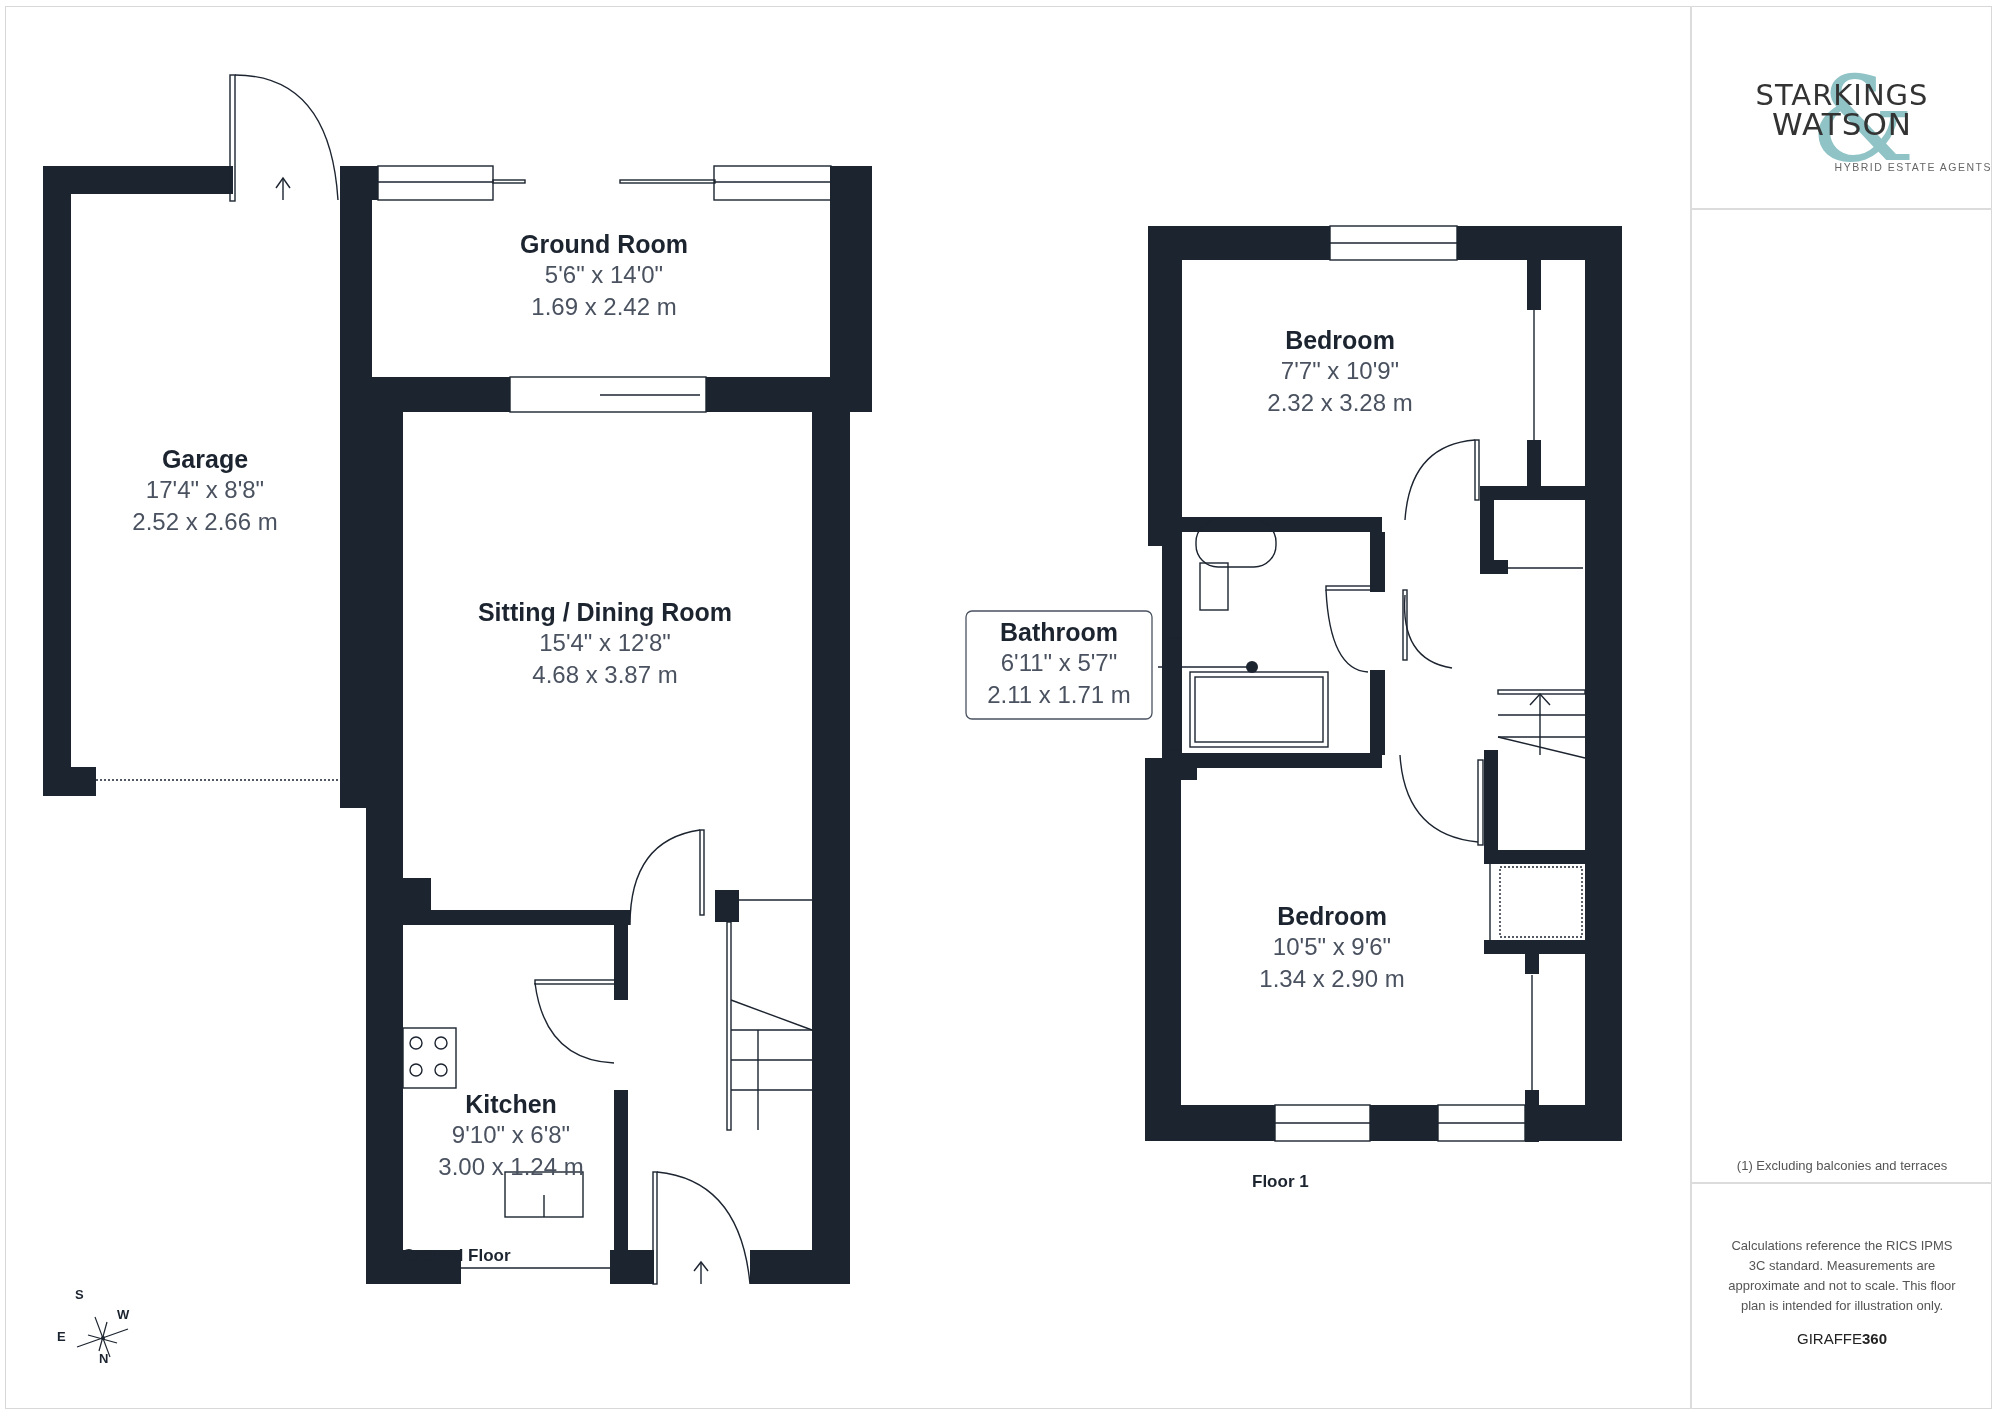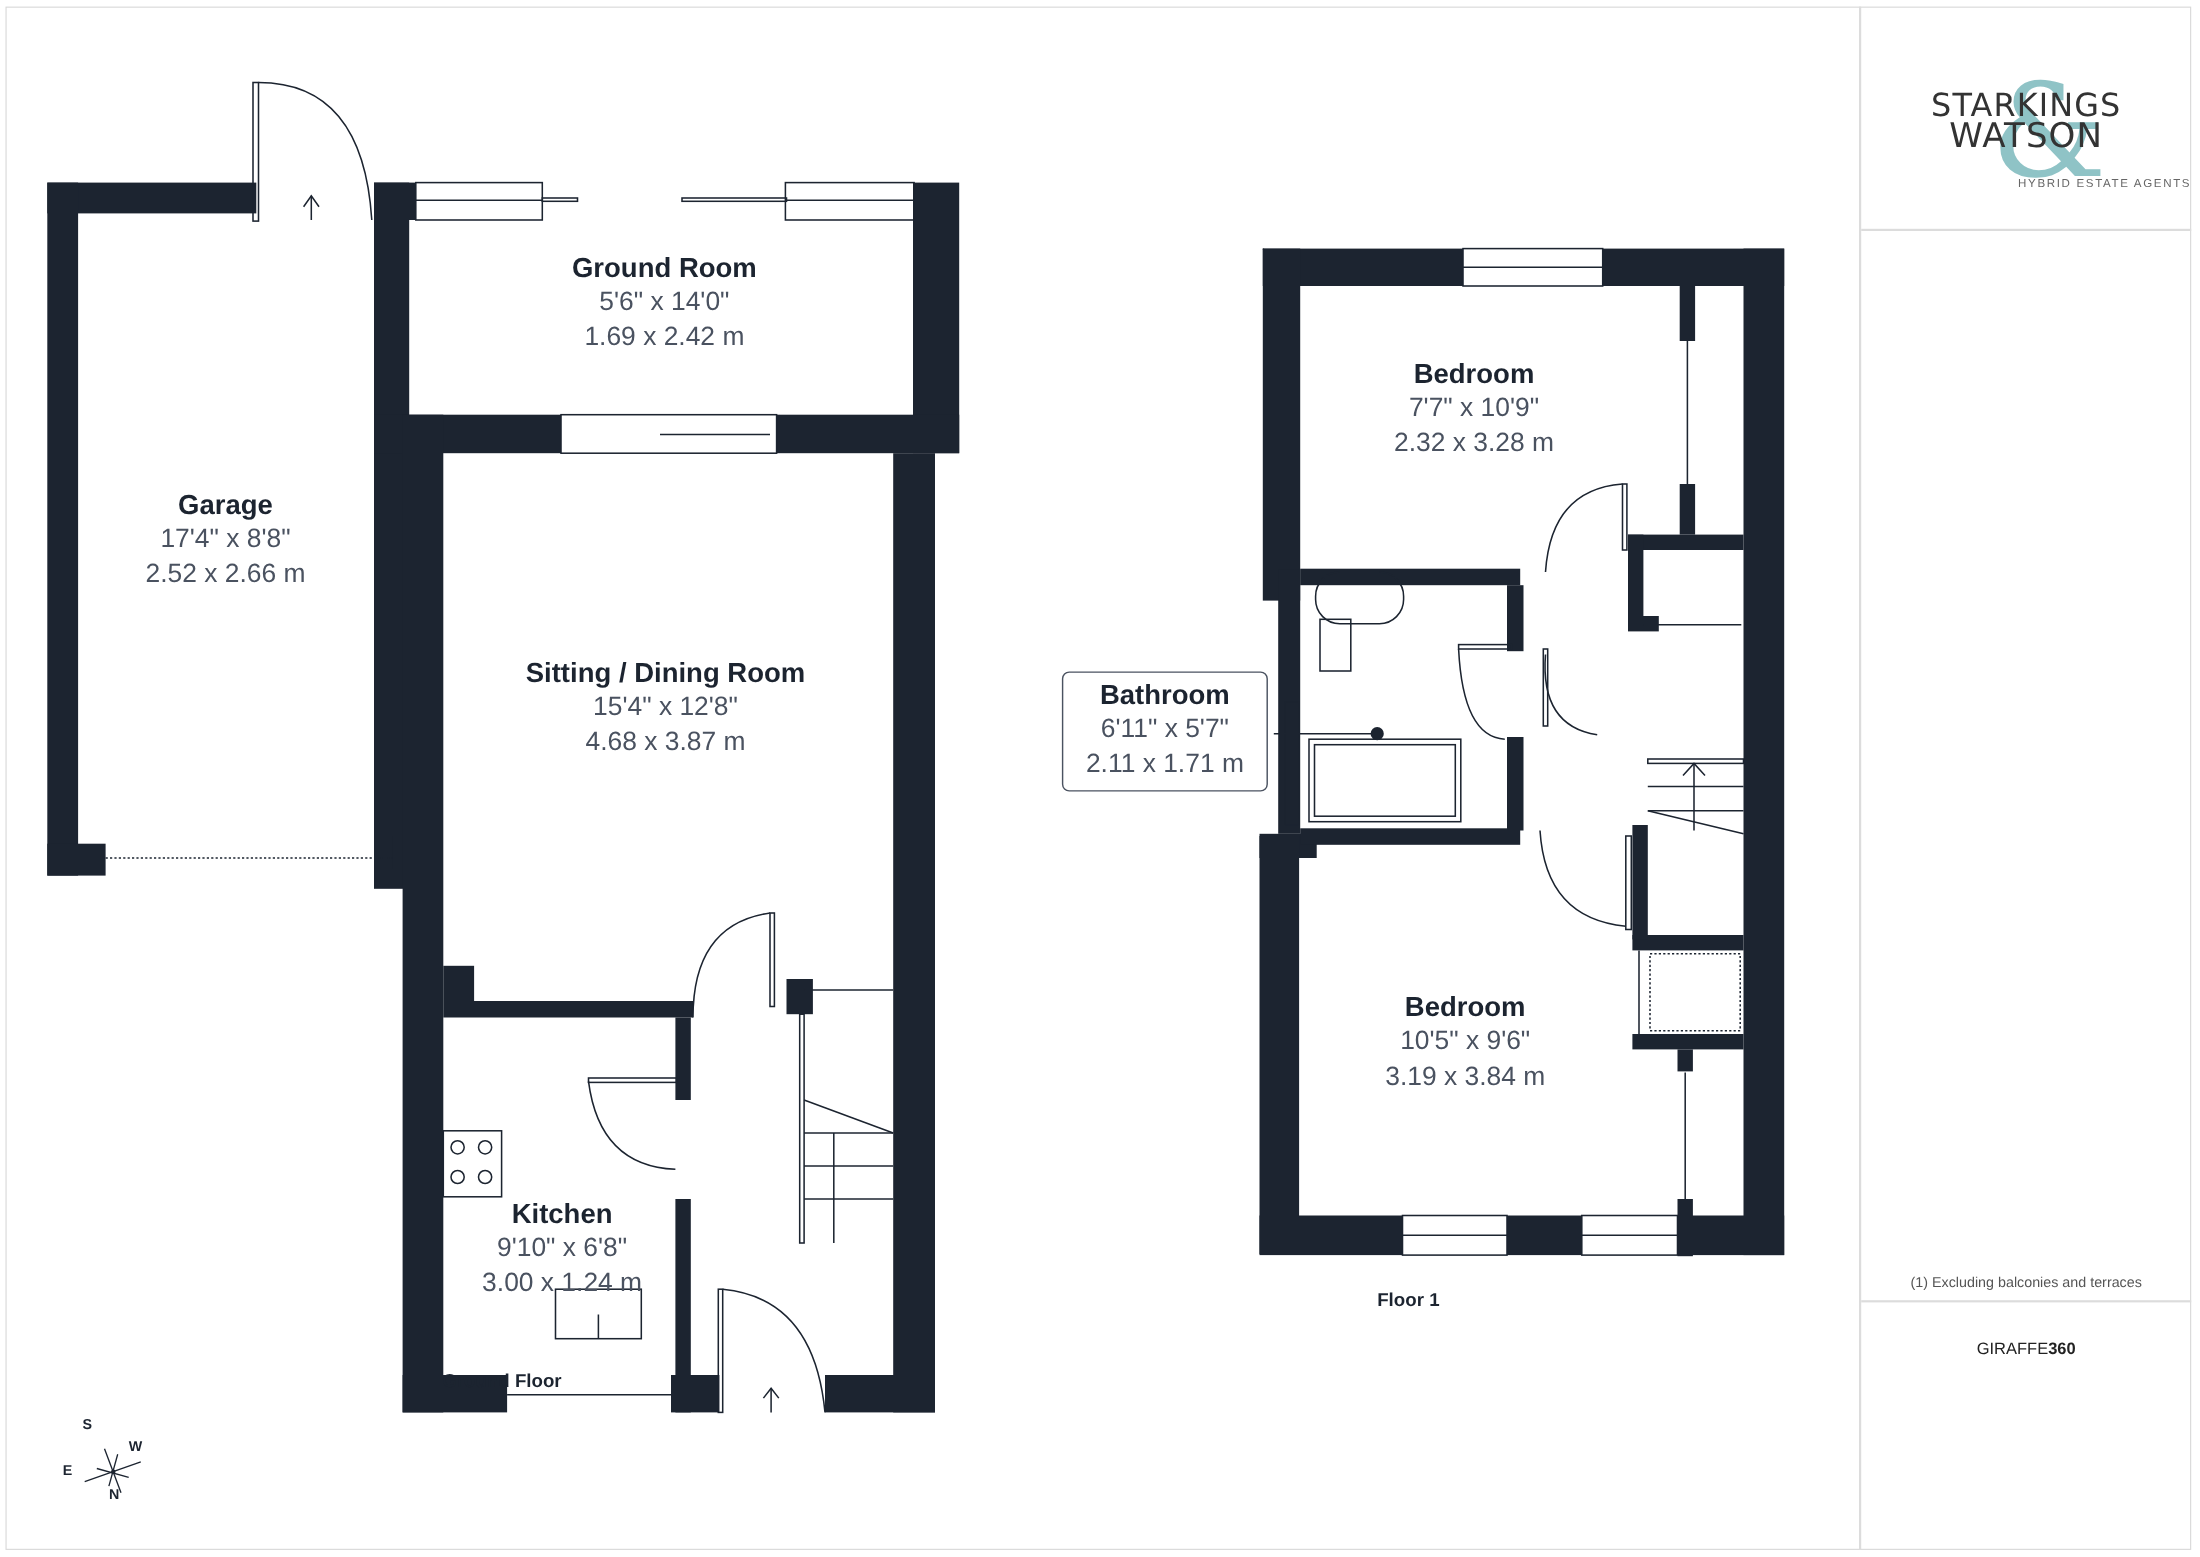--- a/index.html
+++ b/index.html
@@ -203,21 +203,21 @@
   <div class="rdim">2.32 x 3.28 m</div>
 </div>
 <div class="label" style="left:1059px;top:618px;">
   <div class="rname">Bathroom</div>
   <div class="rdim">6'11" x 5'7"</div>
   <div class="rdim">2.11 x 1.71 m</div>
 </div>
 <div class="label" style="left:1332px;top:902px;">
   <div class="rname">Bedroom</div>
   <div class="rdim">10'5" x 9'6"</div>
-  <div class="rdim">3.19 x 3.84 m</div>
+  <div class="rdim">1.34 x 2.90 m</div>
 </div>
 <div class="floor-label" style="left:1252px;top:1172px;">Floor 1</div>
 
 <div class="compass">
   <svg width="90" height="85">
     <g stroke="#1c2430" stroke-width="1.2">
       <line x1="40" y1="32" x2="55" y2="72"></line>
       <line x1="22" y1="62" x2="73" y2="44"></line>
       <line x1="33" y1="50" x2="62" y2="58"></line>
       <line x1="52" y1="37" x2="44" y2="66"></line>
@@ -236,15 +236,16 @@
       <div class="amp">&amp;</div>
       <div class="logo1">STARKINGS</div>
       <div class="logo2">WATSON</div>
       <div class="tagline">HYBRID ESTATE AGENTS</div>
     </div>
   </div>
   <div class="sec" style="top:1120px;height:58px;">
     <div class="note" style="padding-top:32px;">(1) Excluding balconies and terraces</div>
   </div>
   <div class="sec" style="top:1198px;height:205px;border-bottom:none;">
+    <div class="calc" style="padding-top:32px;">Calculations reference the RICS IPMS 3C standard. Measurements are approximate and not to scale. This floor plan is intended for illustration only.</div>
     <div class="g360"><span>GIRAFFE</span><b>360</b></div>
   </div>
 </div>
 
 </body></html>

